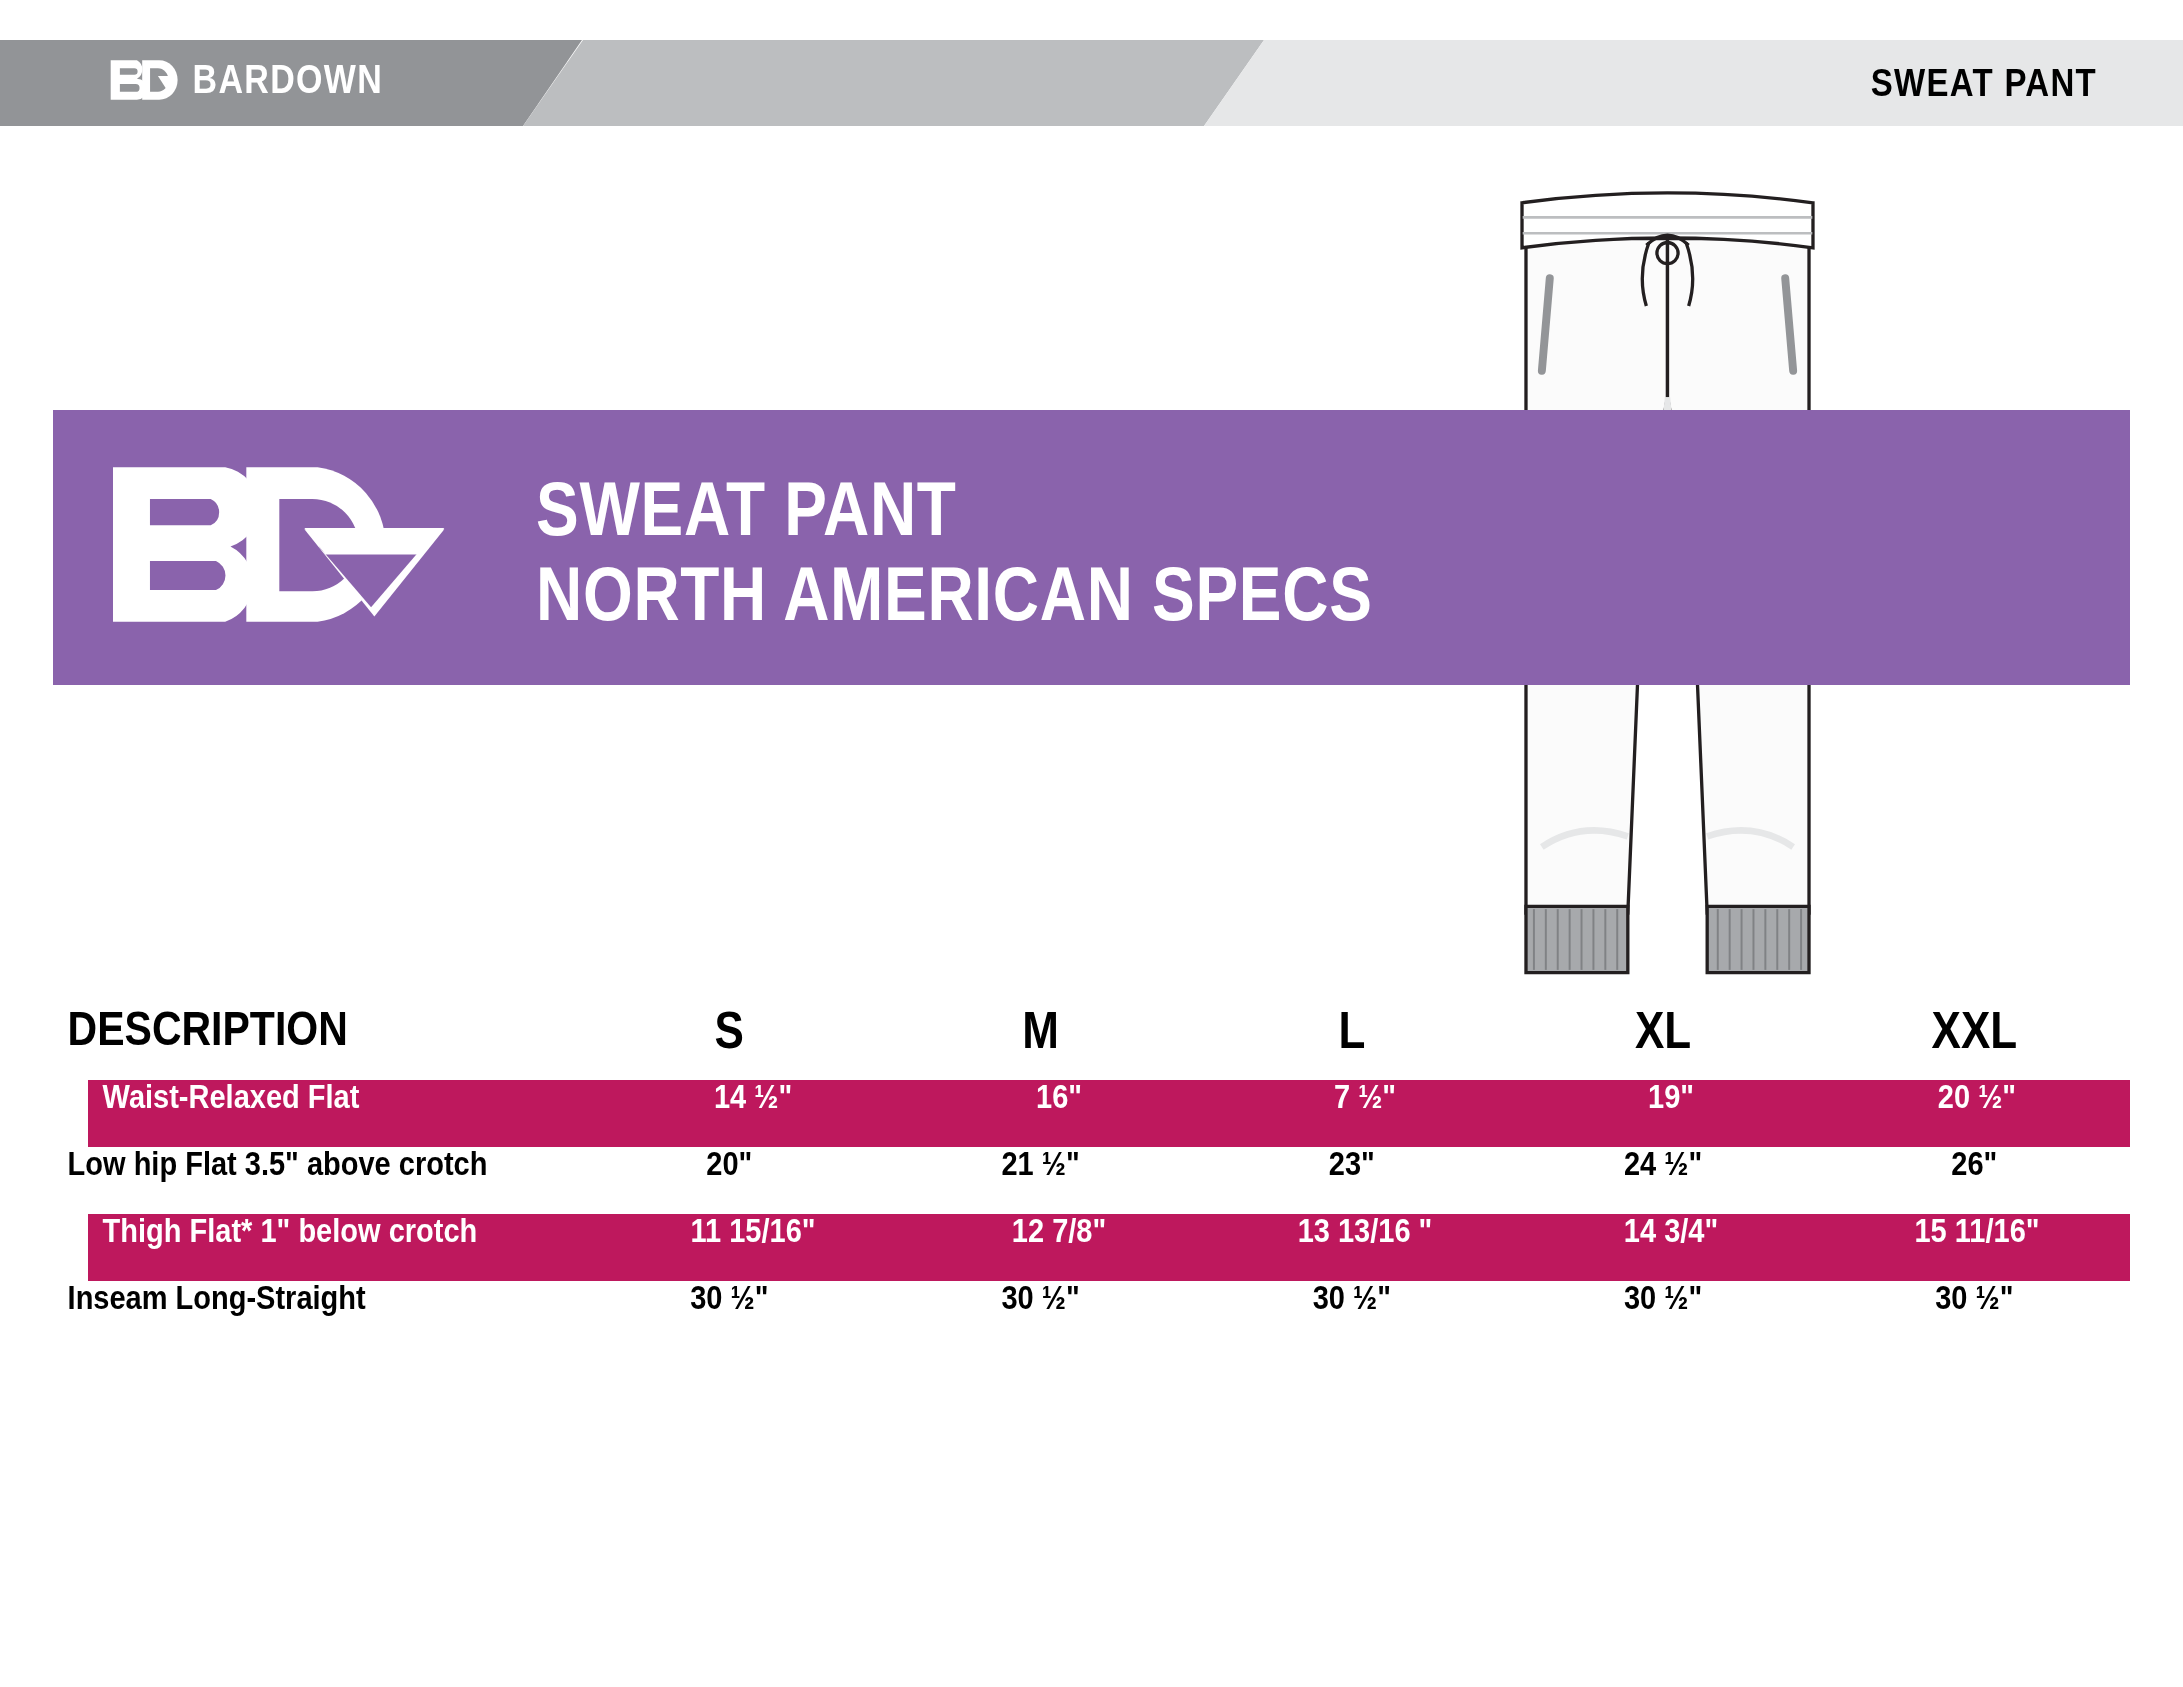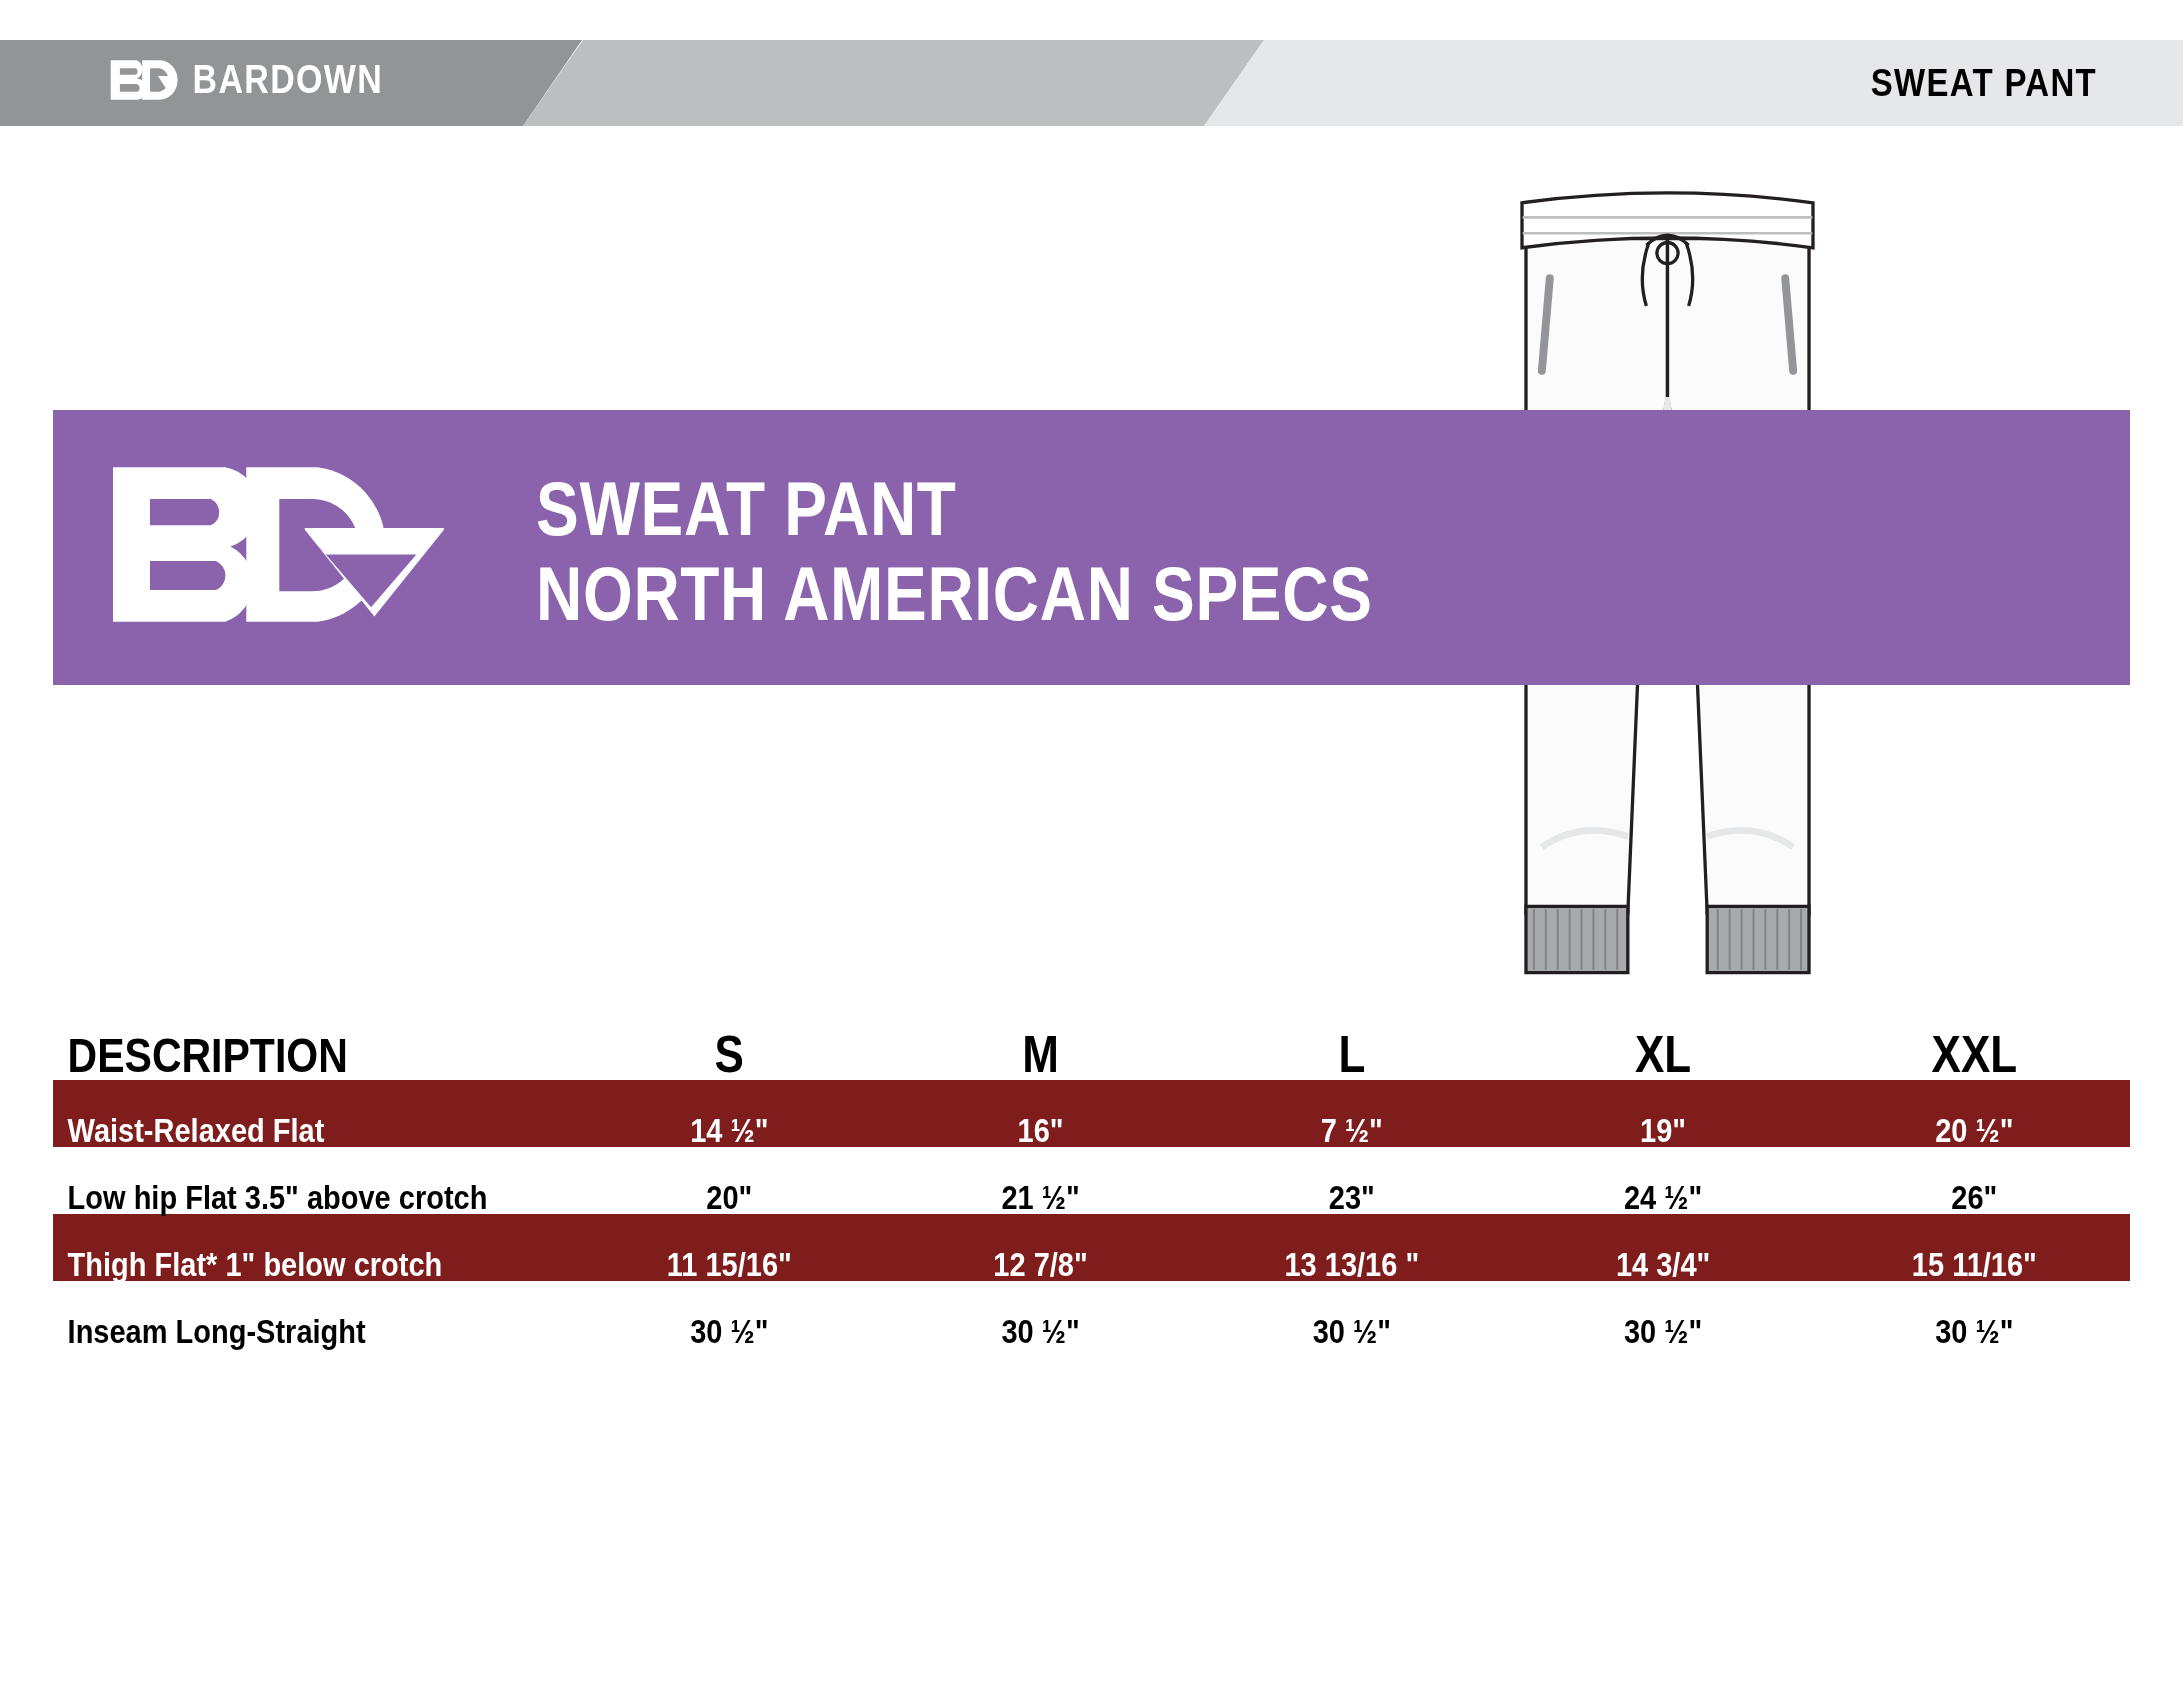--- a/index.html
+++ b/index.html
@@ -117,25 +117,25 @@
   }
 
   
   .table {
     position: absolute;
     left: 53px; top: 1006px;
     width: 2077px;
   }
   .trow {
     display: flex;
-    align-items: flex-end;
+    align-items: flex-start;
     height: 67px;
   }
   .trow.head { height: 74px; background: transparent; }
-  .trow.alt { background: #7f1d1d; }
+  .trow.alt { background: #be185d; margin-left: 35px; }
   .cell-desc {
     width: 595px;
     padding-left: 14.6px;
     box-sizing: border-box;
     font-weight: bold;
     font-size: 29px;
     color: #000000;
     white-space: nowrap;
     transform: scaleY(1.16);
   }

